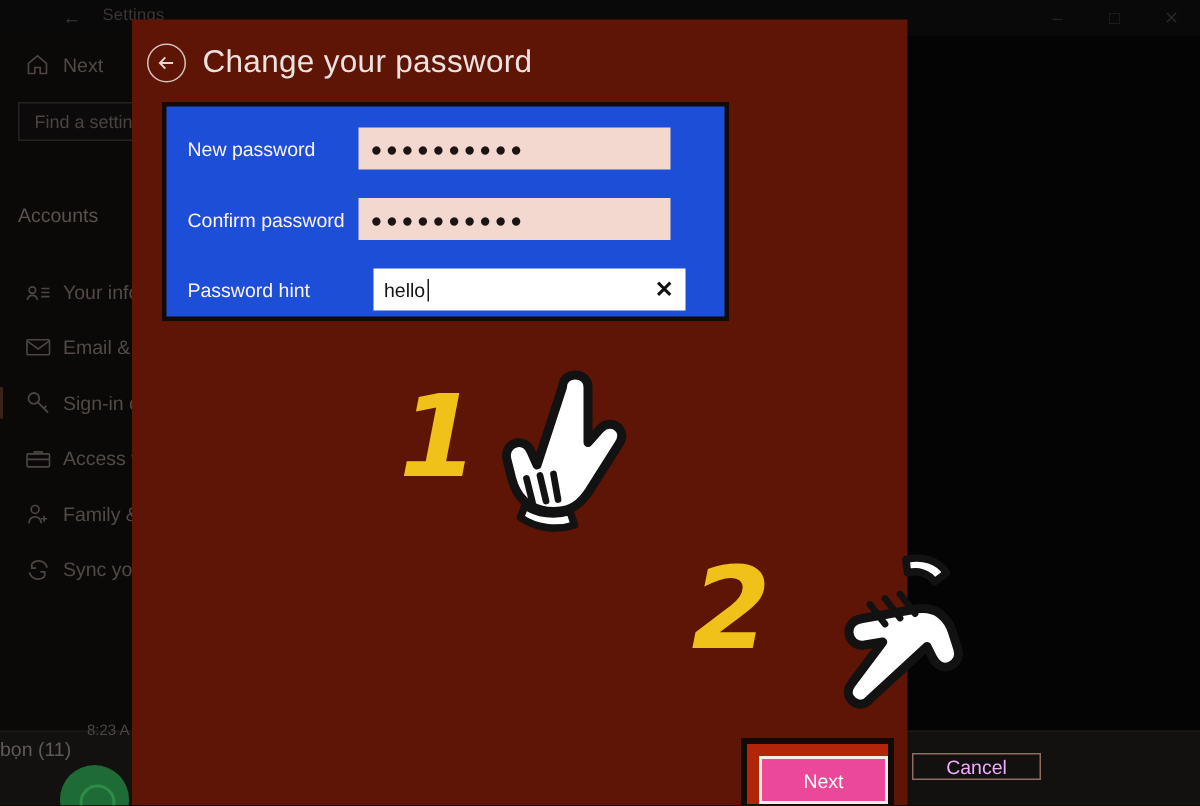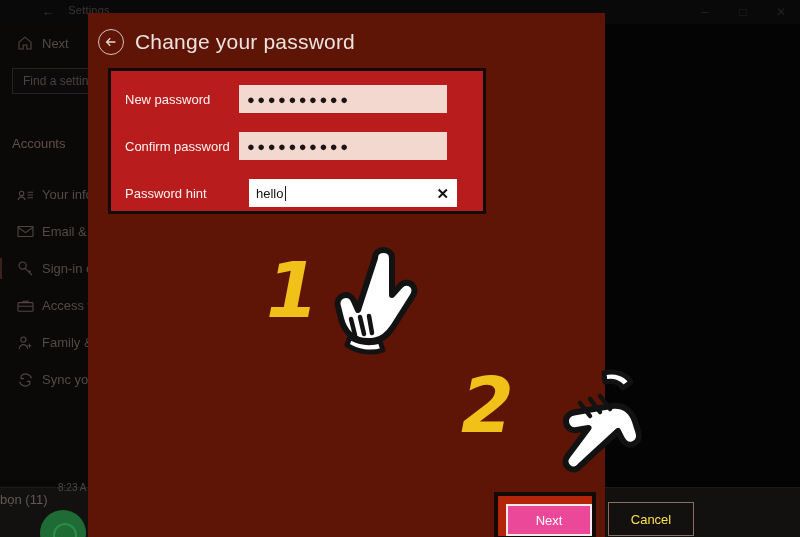--- a/index.html
+++ b/index.html
@@ -145,21 +145,21 @@
   }
   #modal-title {
     margin-left: 11px;
     color: #ece2df; font-size: 21px; font-weight: normal;
     letter-spacing: .2px;
   }
 
   #form-box {
     position: absolute; left: 20px; top: 55px;
     width: 378px; height: 146px;
-    background: #b91c1c;
+    background: #1d4ed8;
     border: 3px solid #120a06;
   }
   .field-row {
     position: absolute; left: 0;
     width: 372px; height: 30px;
     display: flex; align-items: center;
   }
   #row-new     { top: 13px; }
   #row-confirm { top: 60px; }
   #row-hint    { top: 107px; gap: 10px; }
@@ -221,25 +221,25 @@
   #btn-next {
     position: absolute; left: 8px; top: 8px;
     width: 86px; height: 32px;
     border: 2px solid #f5ece9;
     background: #ec4899;
     display: flex; align-items: center; justify-content: center;
     color: #ffffff; font-size: 13px;
   }
   #btn-cancel {
     position: absolute; left: 520px; top: 489px;
-    width: 86px; height: 34px;
+    width: 86px; height: 18px;
     border: 1px solid #8f6b61;
     background: transparent;
     display: flex; align-items: center; justify-content: center;
-    color: #fde047; font-size: 13px;
+    color: #f0abfc; font-size: 13px;
   }
 </style>
 </head>
 <body>
 
 <div id="screen">
 
   <div id="settings-window">
 
     <div id="titlebar">

